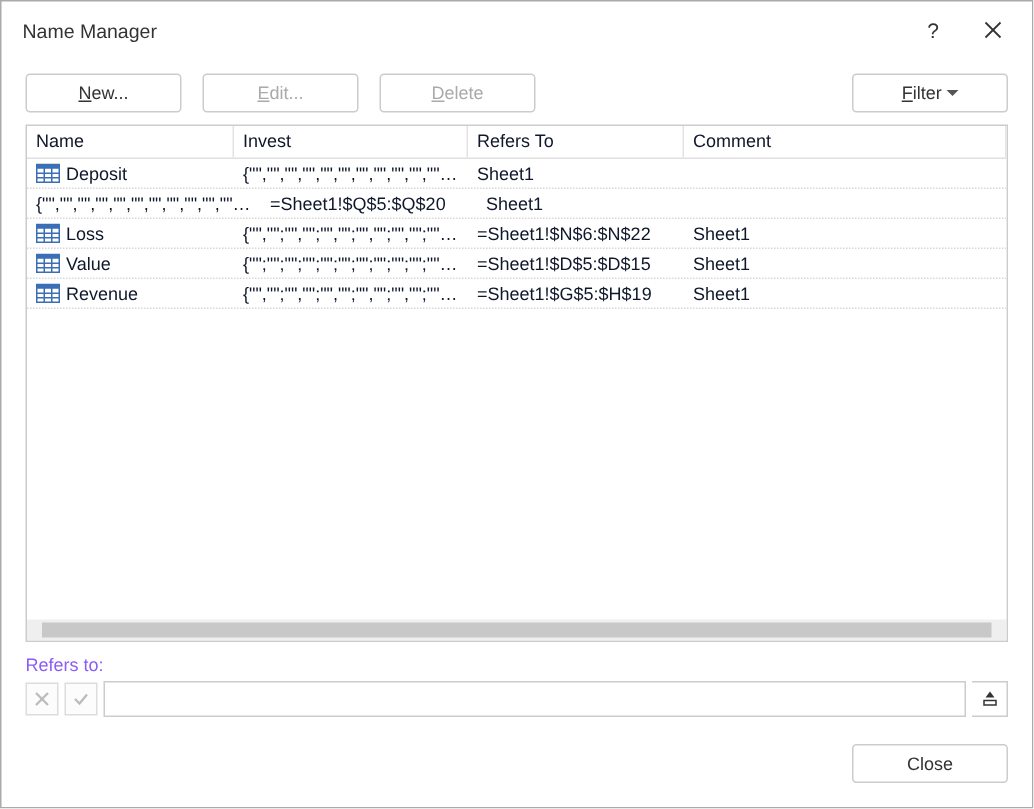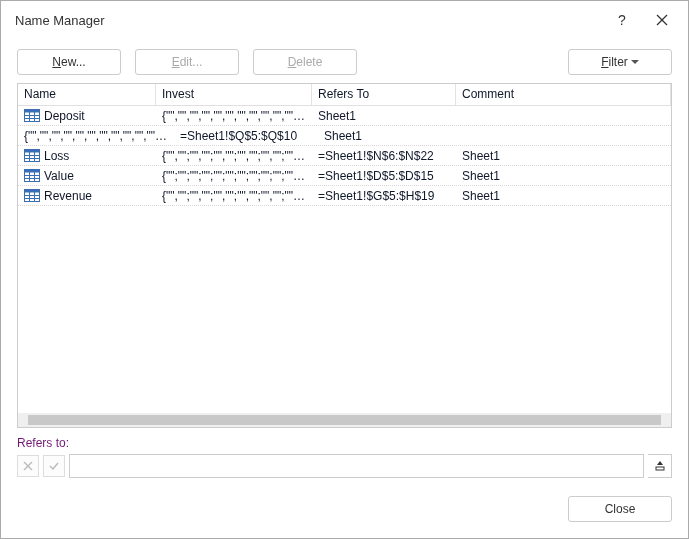--- a/index.html
+++ b/index.html
@@ -130,21 +130,21 @@
   }
   .scroll-thumb {
     position: absolute;
     left: 10px; right: 10px; top: 2px; bottom: 2px;
     background: #c8c8c8;
     border-radius: 0;
   }
   .refers-section {
     padding: 8px 16px 4px 16px;
   }
-  .refers-label { color: #701a75; font-size: 12px; margin-bottom: 4px; }
+  .refers-label { color: #8b5cf6; font-size: 12px; margin-bottom: 4px; }
   .refers-row {
     display: flex;
     align-items: center;
     gap: 4px;
   }
   .icon-btn {
     width: 22px; height: 22px;
     border: 1px solid #ddd;
     background: #fcfcfc;
     display: flex; align-items: center; justify-content: center;
@@ -235,21 +235,21 @@
               <line x1="0.5" y1="9.5" x2="15.5" y2="9.5" stroke="#3a6fb7"></line>
             </svg>
             <span>Deposit</span>
           </div>
           <div class="col col-value">{"","","","","","","","","","","","","",...}</div>
           <div class="col col-scope">Sheet1</div>
           <div class="col col-comment"></div>
         </div>
         <div class="row">
           <div class="col col-value">{"","","","","","","","","","","","","",...}</div>
-          <div class="col col-refers">=Sheet1!$Q$5:$Q$10</div>
+          <div class="col col-refers">=Sheet1!$Q$5:$Q$20</div>
           <div class="col col-scope">Sheet1</div>
           <div class="col col-comment"></div>
         </div>
         <div class="row">
           <div class="col col-name">
             <svg class="table-icon" viewBox="0 0 16 13">
               <rect x="0.5" y="0.5" width="15" height="12" fill="#fff" stroke="#3a6fb7"></rect>
               <rect x="0.5" y="0.5" width="15" height="3" fill="#3a6fb7"></rect>
               <line x1="5.5" y1="0.5" x2="5.5" y2="12.5" stroke="#3a6fb7"></line>
               <line x1="10.5" y1="0.5" x2="10.5" y2="12.5" stroke="#3a6fb7"></line>

